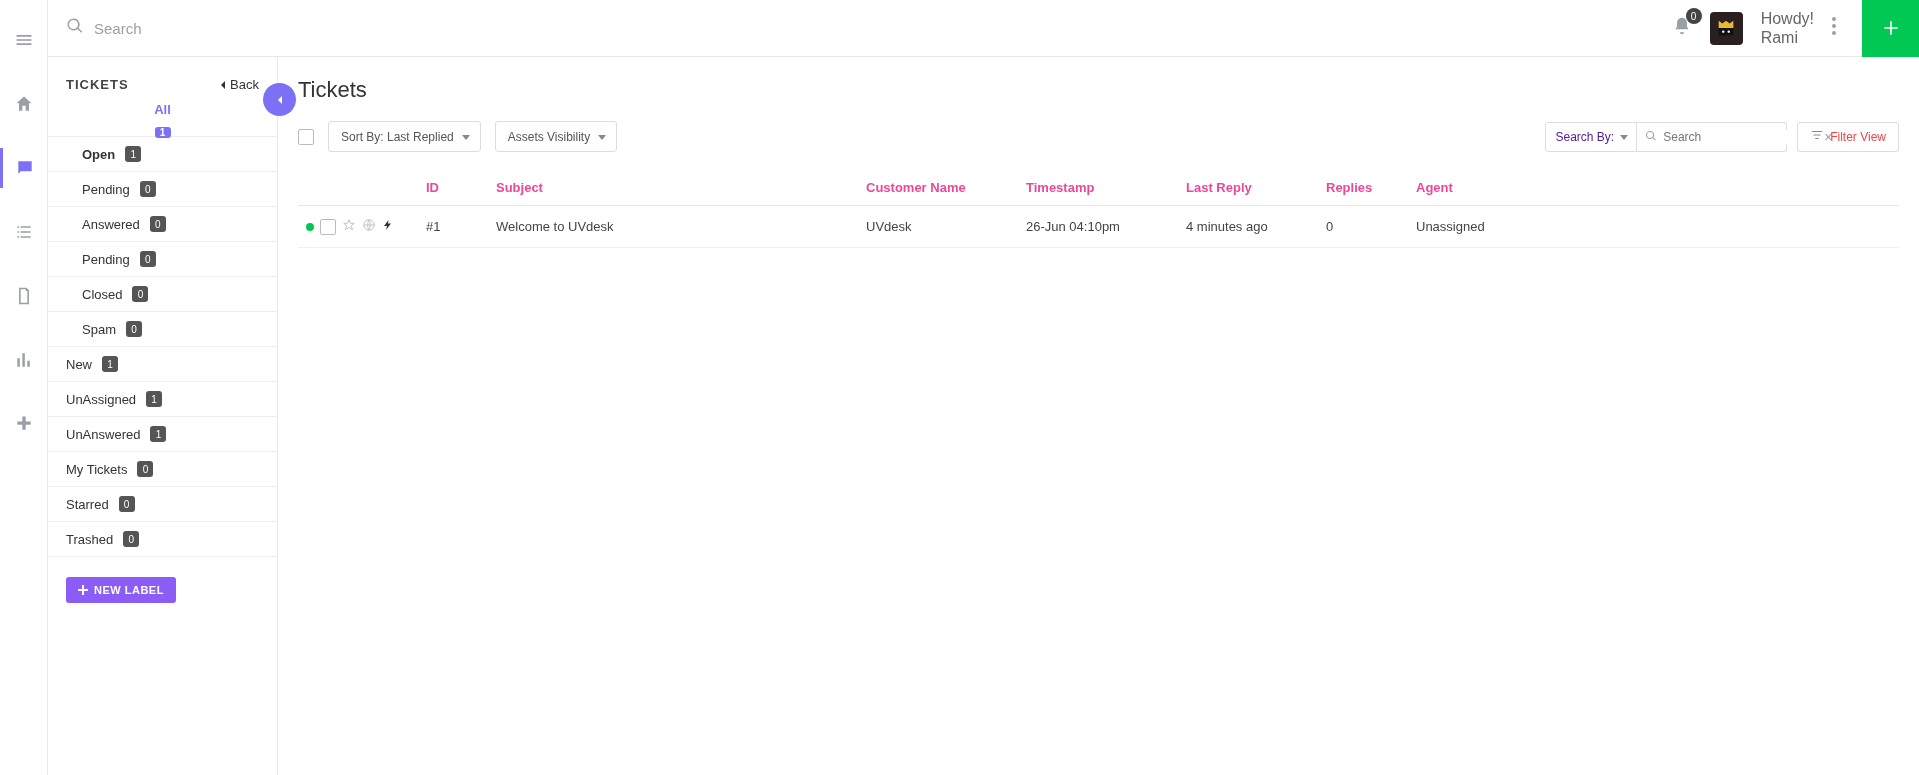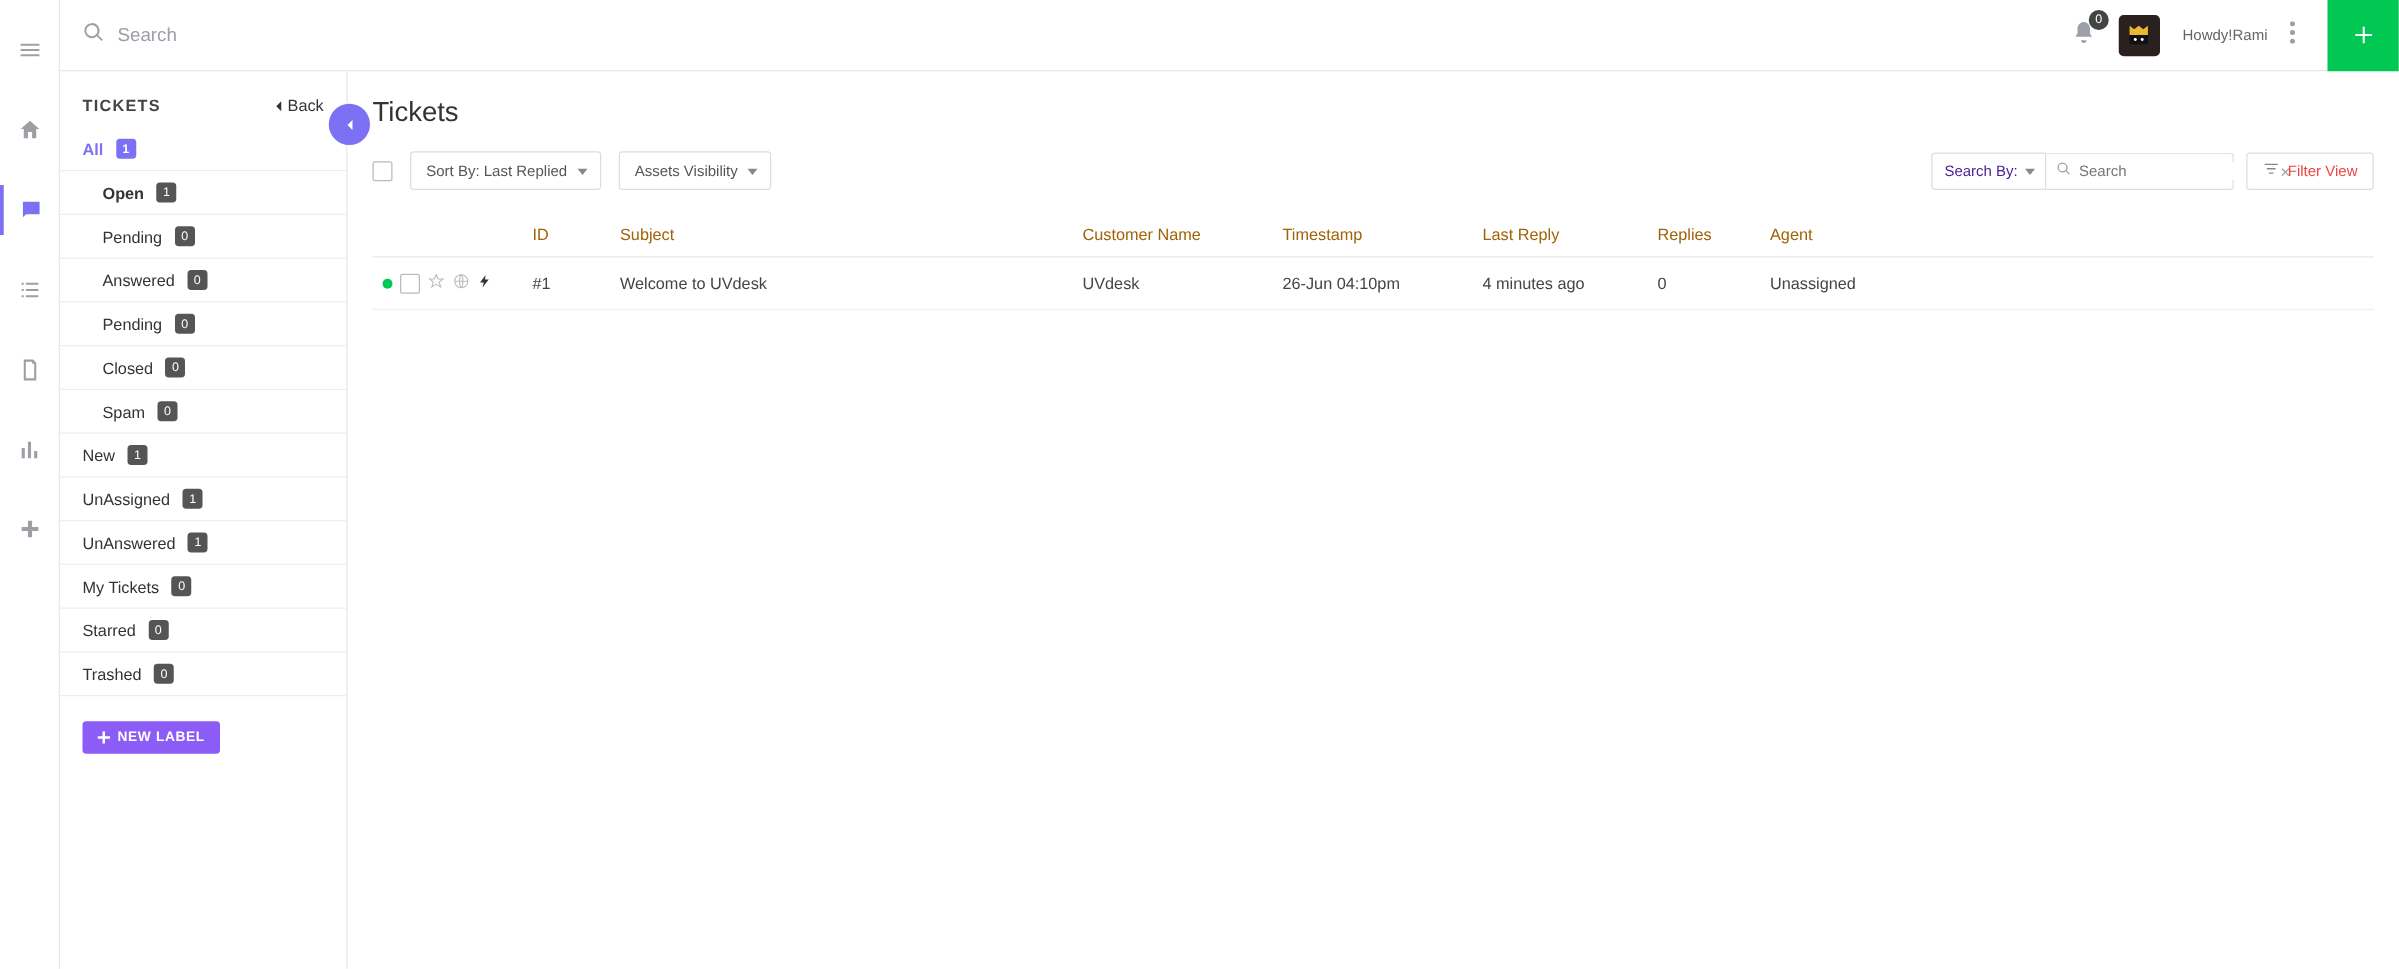--- a/index.html
+++ b/index.html
@@ -17,36 +17,36 @@
   .topbar .search-wrap{ display:flex; align-items:center; gap:10px; flex:1;}
   .topbar .search-wrap svg{width:18px;height:18px;fill:#9aa0a6;}
   .topbar input{ border:none; outline:none; font-size:15px; width:400px; color:#333;}
   .topbar input::placeholder{color:#9aa0a6;}
   .topbar .right { display:flex; align-items:center; gap:18px;}
   .bell-wrap{position:relative;}
   .bell-wrap svg{width:20px;height:20px;fill:#9aa0a6;}
   .bell-badge{position:absolute;top:-8px;right:-10px;background:#444;color:#fff;border-radius:10px;font-size:10px;width:16px;height:16px;display:flex;align-items:center;justify-content:center;}
   .avatar{width:33px;height:33px;border-radius:4px;background:#2b2020;display:flex;align-items:center;justify-content:center;}
   .avatar svg{width:22px;height:22px;}
-  .greet{display:flex;flex-direction:row;font-size:12px;color:#666;line-height:1.2;}
+  .greet{display:flex;flex-direction:column;font-size:16px;color:#666;line-height:1.2;}
   .kebab svg{width:4px;height:18px;fill:#9aa0a6;}
   .add-btn{width:57px;height:57px;background:#00c853;display:flex;align-items:center;justify-content:center;margin-right:-18px;margin-left:8px;cursor:pointer;}
   .add-btn svg{width:20px;height:20px;fill:#fff;}
   
   
   .sidebar{position:absolute;left:48px;top:57px;width:230px;height:718px;border-right:1px solid #e8e8e8;padding:20px 0 0 0;}
   .sidebar-header{display:flex;align-items:center;justify-content:space-between;padding:0 18px 10px 18px;}
   .sidebar-title{font-size:13px;font-weight:700;letter-spacing:1px;color:#444;}
   .back-link{font-size:13px;color:#333;display:flex;align-items:center;gap:2px;cursor:pointer;}
   .back-link svg{width:10px;height:10px;fill:#333;}
   .filter-list{}
   .filter-item{display:flex;align-items:center;justify-content:flex-start;gap:10px;height:35px;padding:0 18px;font-size:13px;color:#333;border-bottom:1px solid #eee;cursor:pointer;}
   .filter-item.top-level{padding-left:18px;}
   .filter-item.sub{padding-left:34px;}
-  .filter-item.all{color:#7c70f4;font-weight:600;}
+  .filter-item.all{color:#7c70f4;font-weight:600;flex-direction:column;}
   .filter-item.open .label{font-weight:700;}
   .badge{background:#555;color:#fff;font-size:10px;min-width:16px;height:16px;border-radius:3px;display:flex;align-items:center;justify-content:center;padding:0 4px;}
   .filter-item.all .badge{background:#7c70f4;}
   .new-label-btn{margin:20px 18px;background:#8b5cf6;color:#fff;border:none;font-size:11px;font-weight:600;letter-spacing:0.5px;padding:7px 12px;border-radius:3px;display:flex;align-items:center;gap:6px;cursor:pointer;}
   .new-label-btn svg{width:10px;height:10px;fill:#fff;}
   
   .collapse-knob{position:absolute;left:263px;top:83px;width:33px;height:33px;border-radius:50%;background:#7c70f4;display:flex;align-items:center;justify-content:center;cursor:pointer;z-index:5;}
   .collapse-knob svg{width:10px;height:10px;fill:#fff;}
   
   
@@ -61,21 +61,21 @@
   .search-by{border:1px solid #ddd;border-radius:3px 0 0 3px;height:30px;padding:0 22px 0 10px;font-size:12px;color:#4c1d95;display:flex;align-items:center;position:relative;cursor:pointer;}
   .search-by::after{content:"";position:absolute;right:8px;top:12px;border-left:4px solid transparent;border-right:4px solid transparent;border-top:5px solid #888;}
   .search-field{border:1px solid #ddd;border-left:none;border-radius:0 3px 3px 0;height:30px;width:150px;display:flex;align-items:center;padding:0 8px;gap:6px;}
   .search-field svg{width:12px;height:12px;fill:#9aa0a6;}
   .search-field input{border:none;outline:none;font-size:12px;flex:1;}
   .search-field .clear{color:#9aa0a6;cursor:pointer;font-size:14px;}
   .filter-view{border:1px solid #ddd;border-radius:3px;height:30px;padding:0 12px;font-size:12px;color:#ef4444;display:flex;align-items:center;gap:6px;cursor:pointer;}
   .filter-view svg{width:14px;height:14px;fill:#888;}
   
   table{width:100%;border-collapse:collapse;font-size:13px;}
-  thead th{text-align:left;font-weight:400;color:#a16207;padding:10px 8px;border-bottom:1px solid #e8e8e8;}
+  thead th{text-align:left;font-weight:700;color:#ec4899;padding:10px 8px;border-bottom:1px solid #e8e8e8;}
   tbody td{padding:12px 8px;border-bottom:1px solid #f0f0f0;color:#444;}
   .row-icons{display:flex;align-items:center;gap:6px;}
   .status-dot{width:8px;height:8px;border-radius:50%;background:#00c853;}
   .star svg{width:14px;height:14px;fill:none;stroke:#bbb;stroke-width:1.5;}
   .globe svg{width:14px;height:14px;fill:#bbb;}
   .bolt svg{width:12px;height:14px;fill:#333;}
   
   .col-icons{width:120px;}
   .col-id{width:70px;}
   .col-subject{width:370px;}

